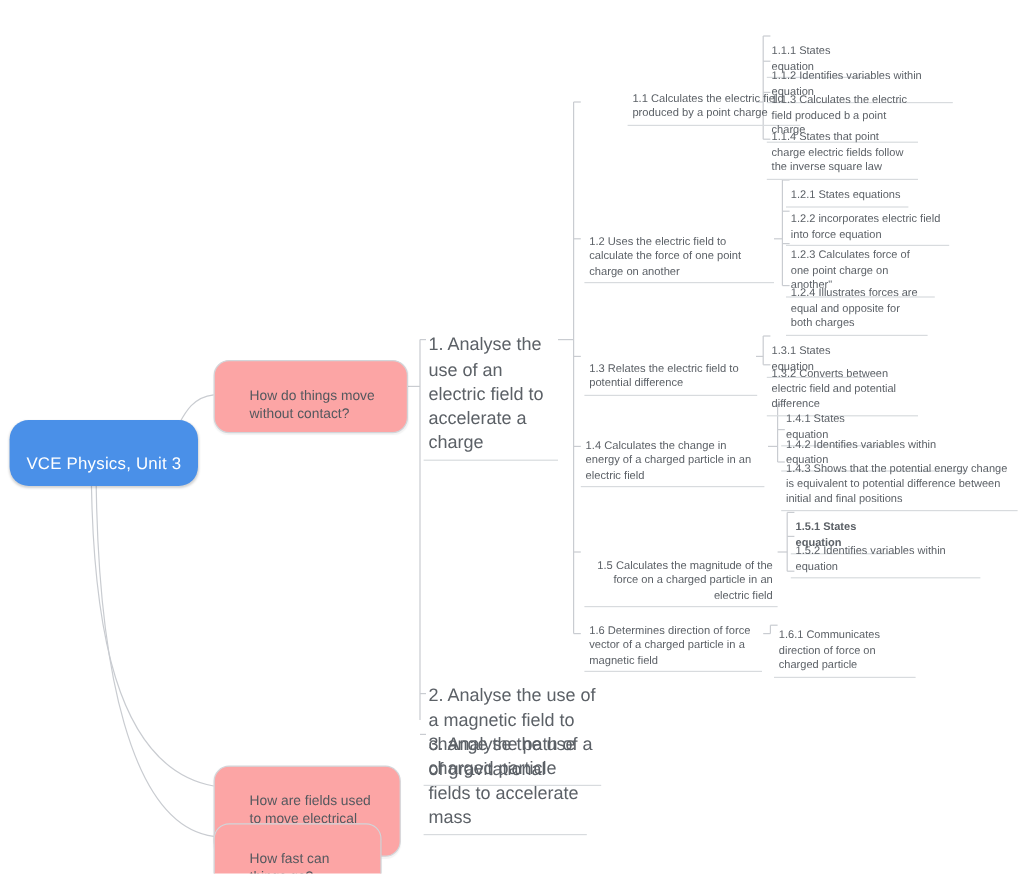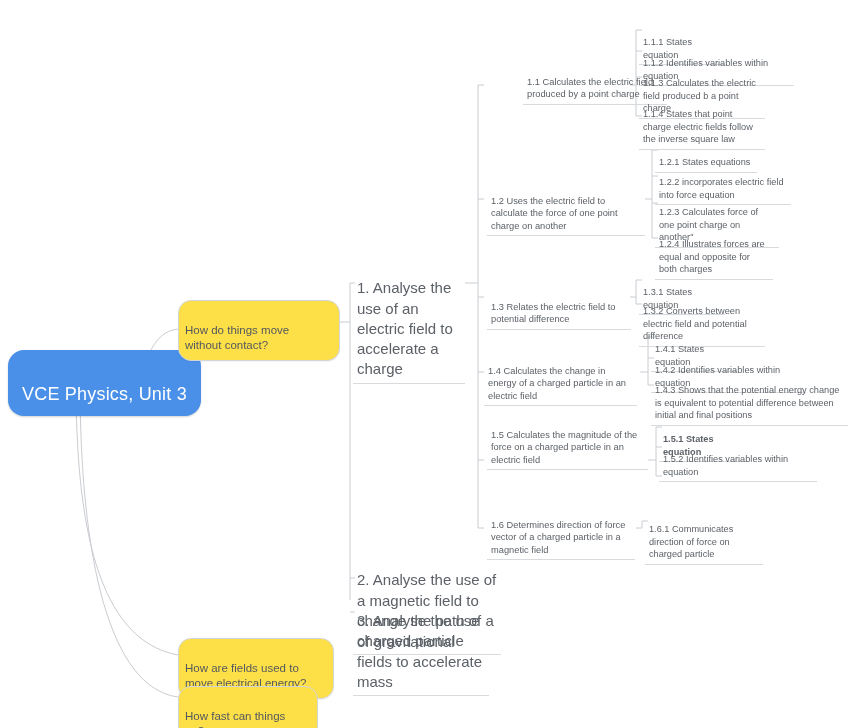--- a/index.html
+++ b/index.html
@@ -20,33 +20,33 @@
     color:#5a5f66;
     line-height:1.35;
     white-space:pre-line;
   }
 
   
   .node.root{
     background:#4a90e8;
     color:#ffffff;
     border-radius:16px;
-    font-size:18px;
+    font-size:14px;
     padding:8px 14px 9px 14px;
     box-shadow:0 1px 2px rgba(0,0,0,.18);
     letter-spacing:.2px;
   }
 
   
   .node.pill{
-    background:#fde047;
+    background:#fca5a5;
     border:1px solid #d2d5d9;
     border-radius:13px;
     font-size:11.5px;
-    padding:6px 12px 6px 6px;
+    padding:6px 12px 6px 29px;
     color:#54585e;
     box-shadow:0 1px 1px rgba(0,0,0,.05);
   }
 
   
   .node.line{
     font-size:9.3px;
     color:#5c6167;
     border-bottom:1px solid #d8dbde;
     padding:2px 4px 3px 4px;
@@ -157,21 +157,21 @@
   </div>
 
   <div class="node line lvl4" style="left:487px;top:286px;width:144px;">
     <span>1.3 Relates the electric field to potential difference</span>
   </div>
 
   <div class="node line lvl4" style="left:484px;top:350px;width:153px;">
     <span>1.4 Calculates the change in energy of a charged particle in an electric field</span>
   </div>
 
-  <div class="node line lvl4" style="left:487px;top:414px;width:161px;">
+  <div class="node line lvl4" style="left:487px;top:450px;width:161px;text-align:right;">
     <span>1.5 Calculates the magnitude of the force on a charged particle in an electric field</span>
   </div>
 
   <div class="node line lvl4" style="left:487px;top:504px;width:148px;">
     <span>1.6 Determines direction of force vector of a charged particle in a magnetic field</span>
   </div>
 
   <div class="node line lvl5" style="left:639px;top:22px;width:86px;">
     <span>1.1.1 States equation</span>
   </div>

